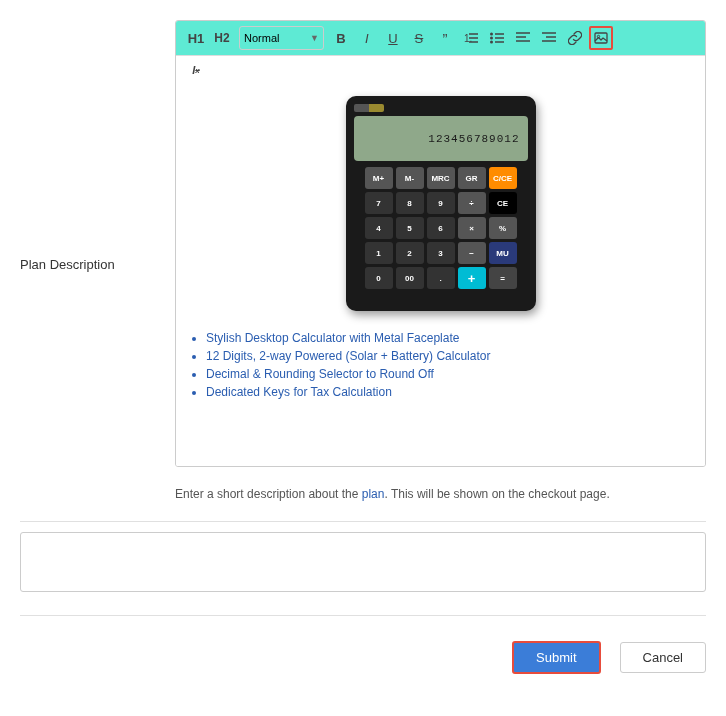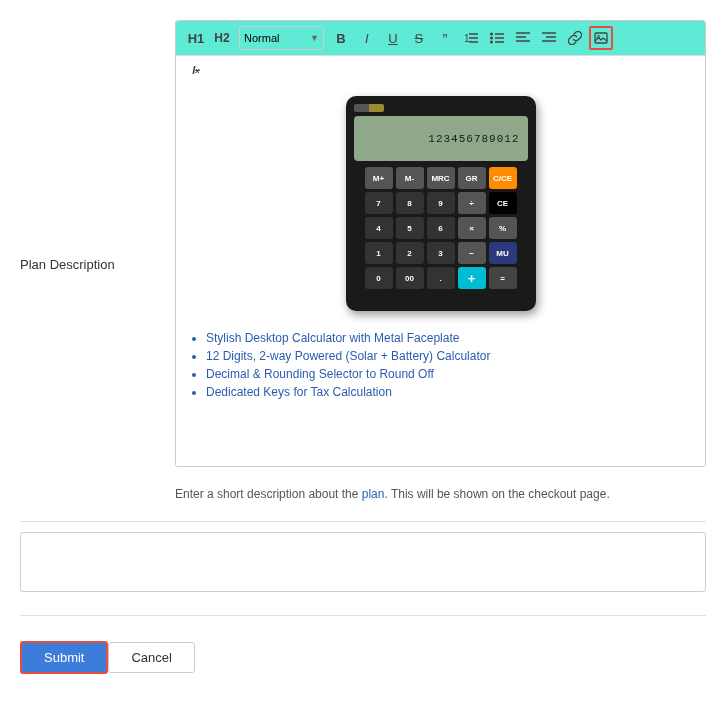--- a/index.html
+++ b/index.html
@@ -181,23 +181,23 @@
       font-size: 13px;
       outline: none;
     }
     .divider {
       border: none;
       border-top: 1px solid #e0e0e0;
       margin: 10px 0;
     }
     .form-actions {
       display: flex;
-      justify-content: flex-start;
-      align-items: center;
-      gap: 0;
+      justify-content: flex-end;
+      align-items: center;
+      gap: 19px;
       padding: 15px 0;
     }
     .btn-submit {
       background: #3b7dd8;
       color: #fff;
       border: 2px solid #e74c3c;
       border-radius: 3px;
       padding: 7px 22px;
       font-size: 13px;
       cursor: pointer;

